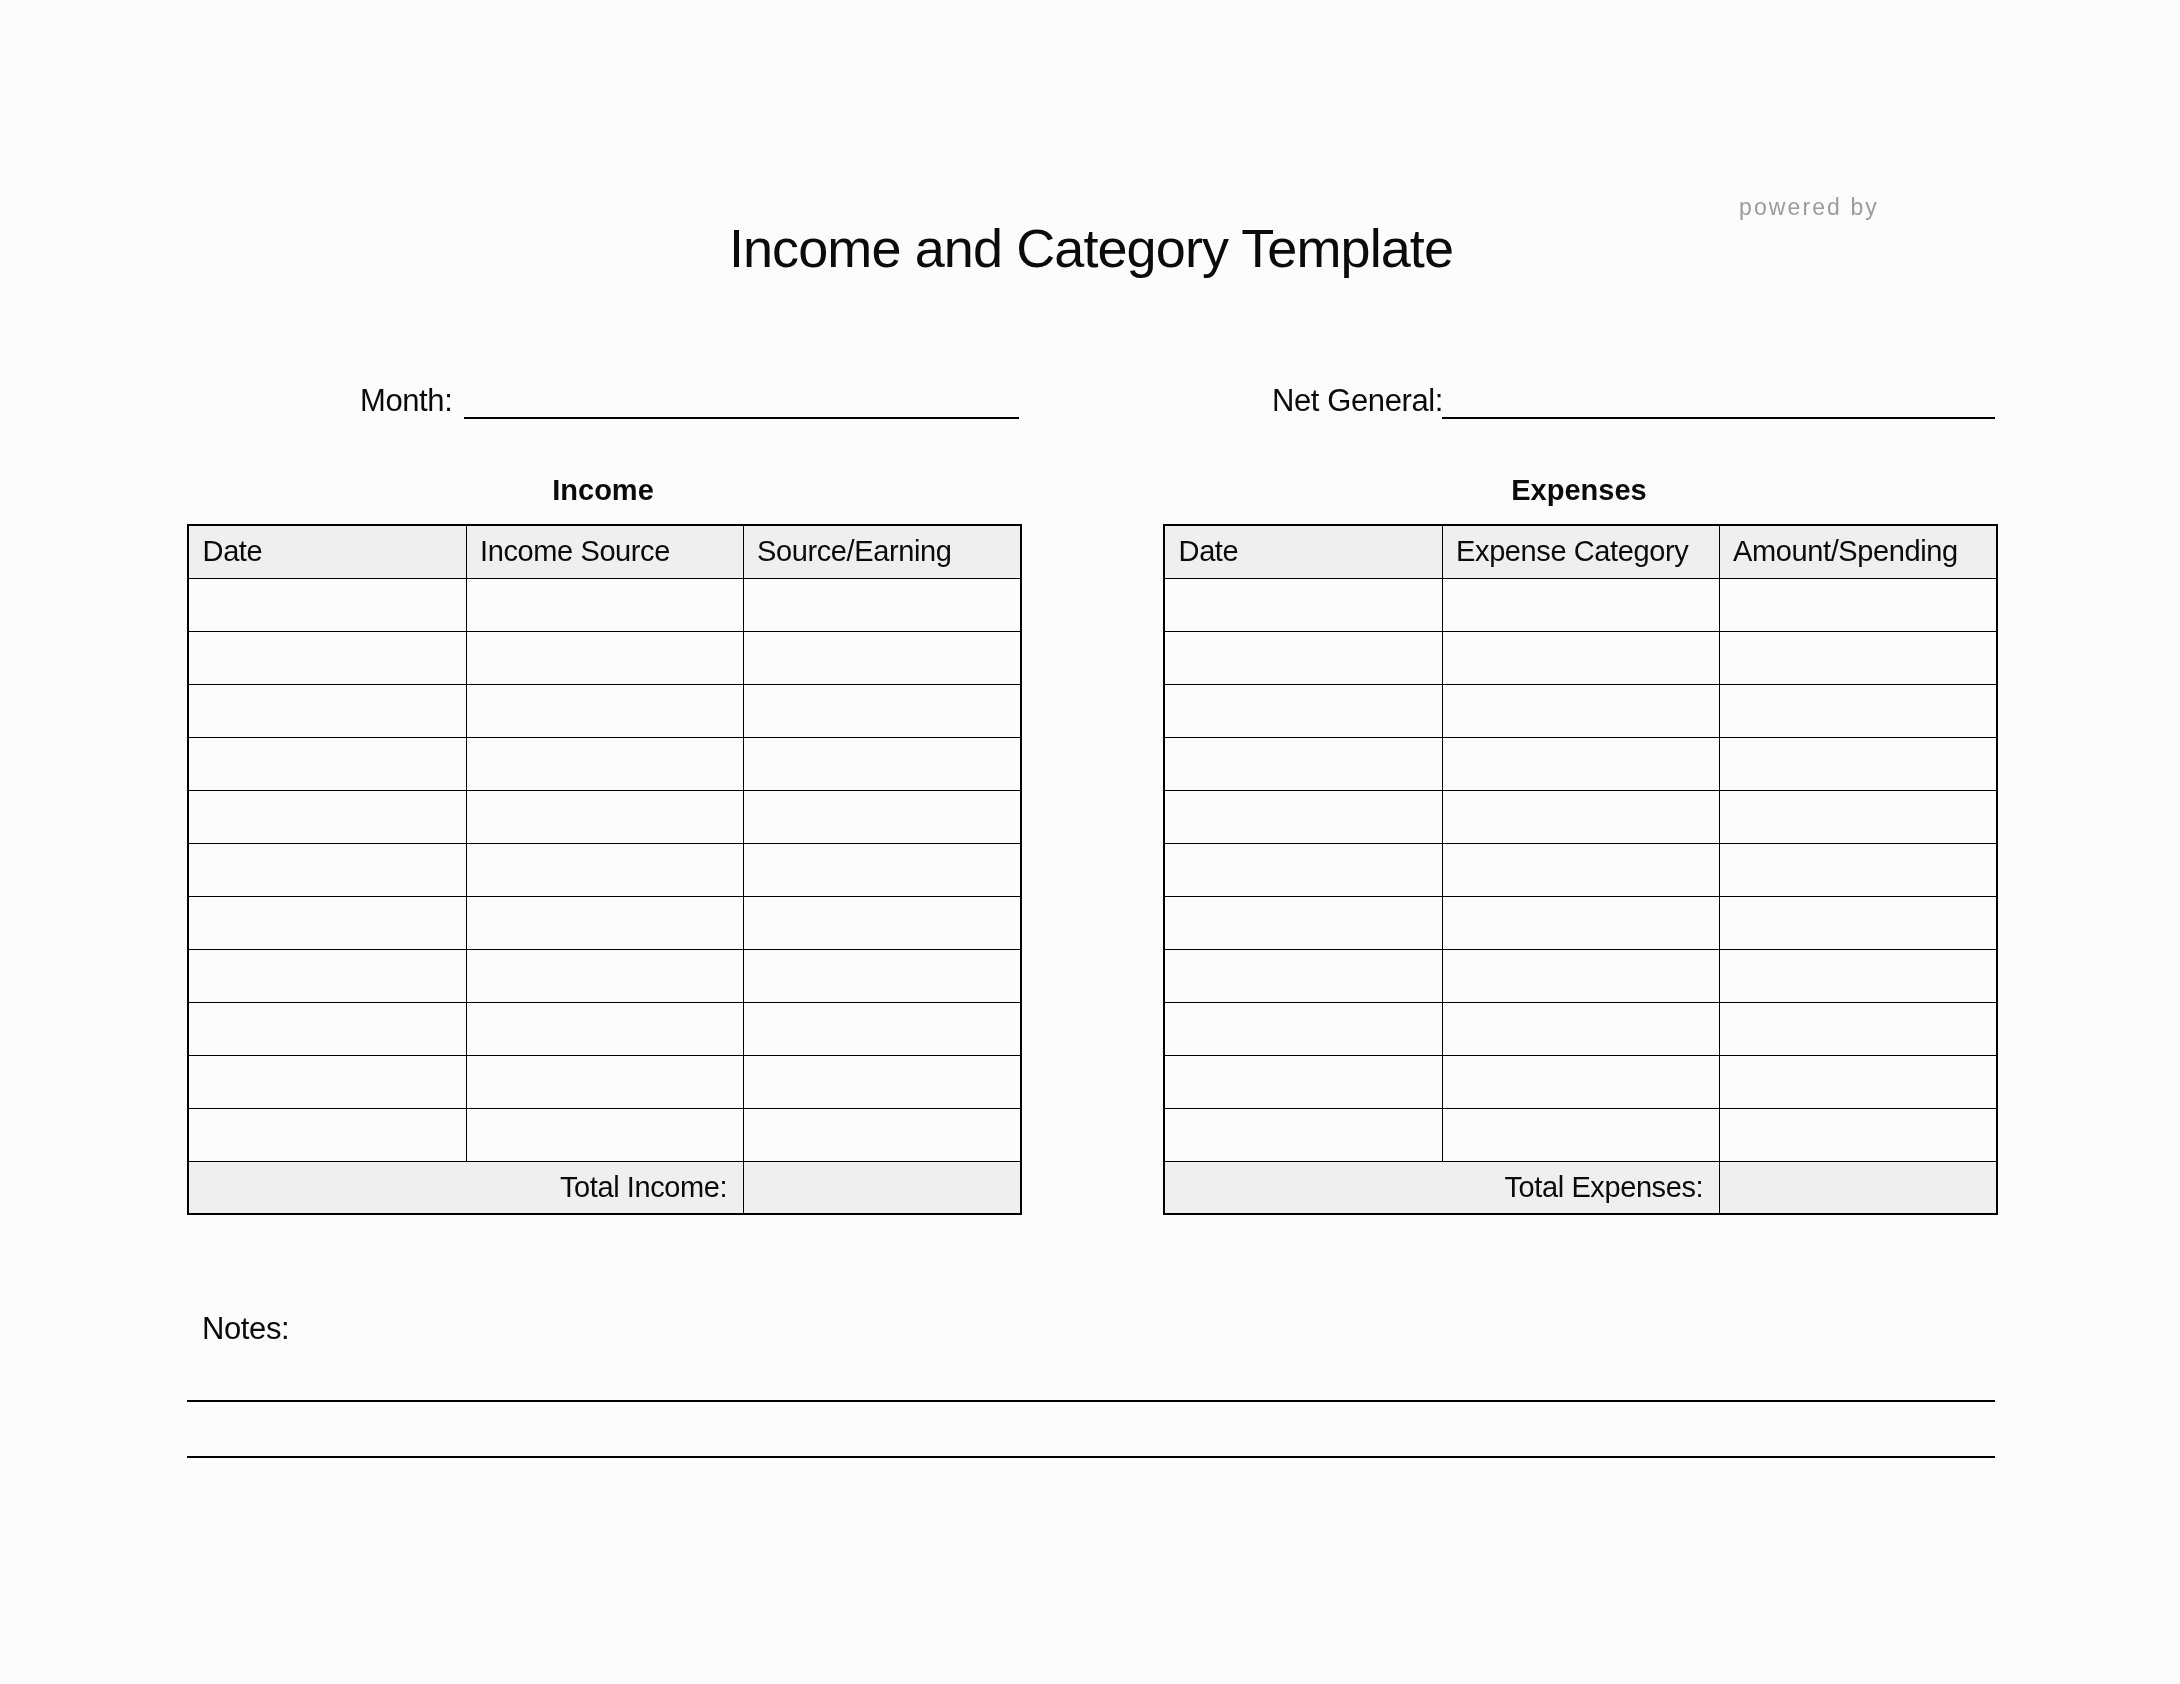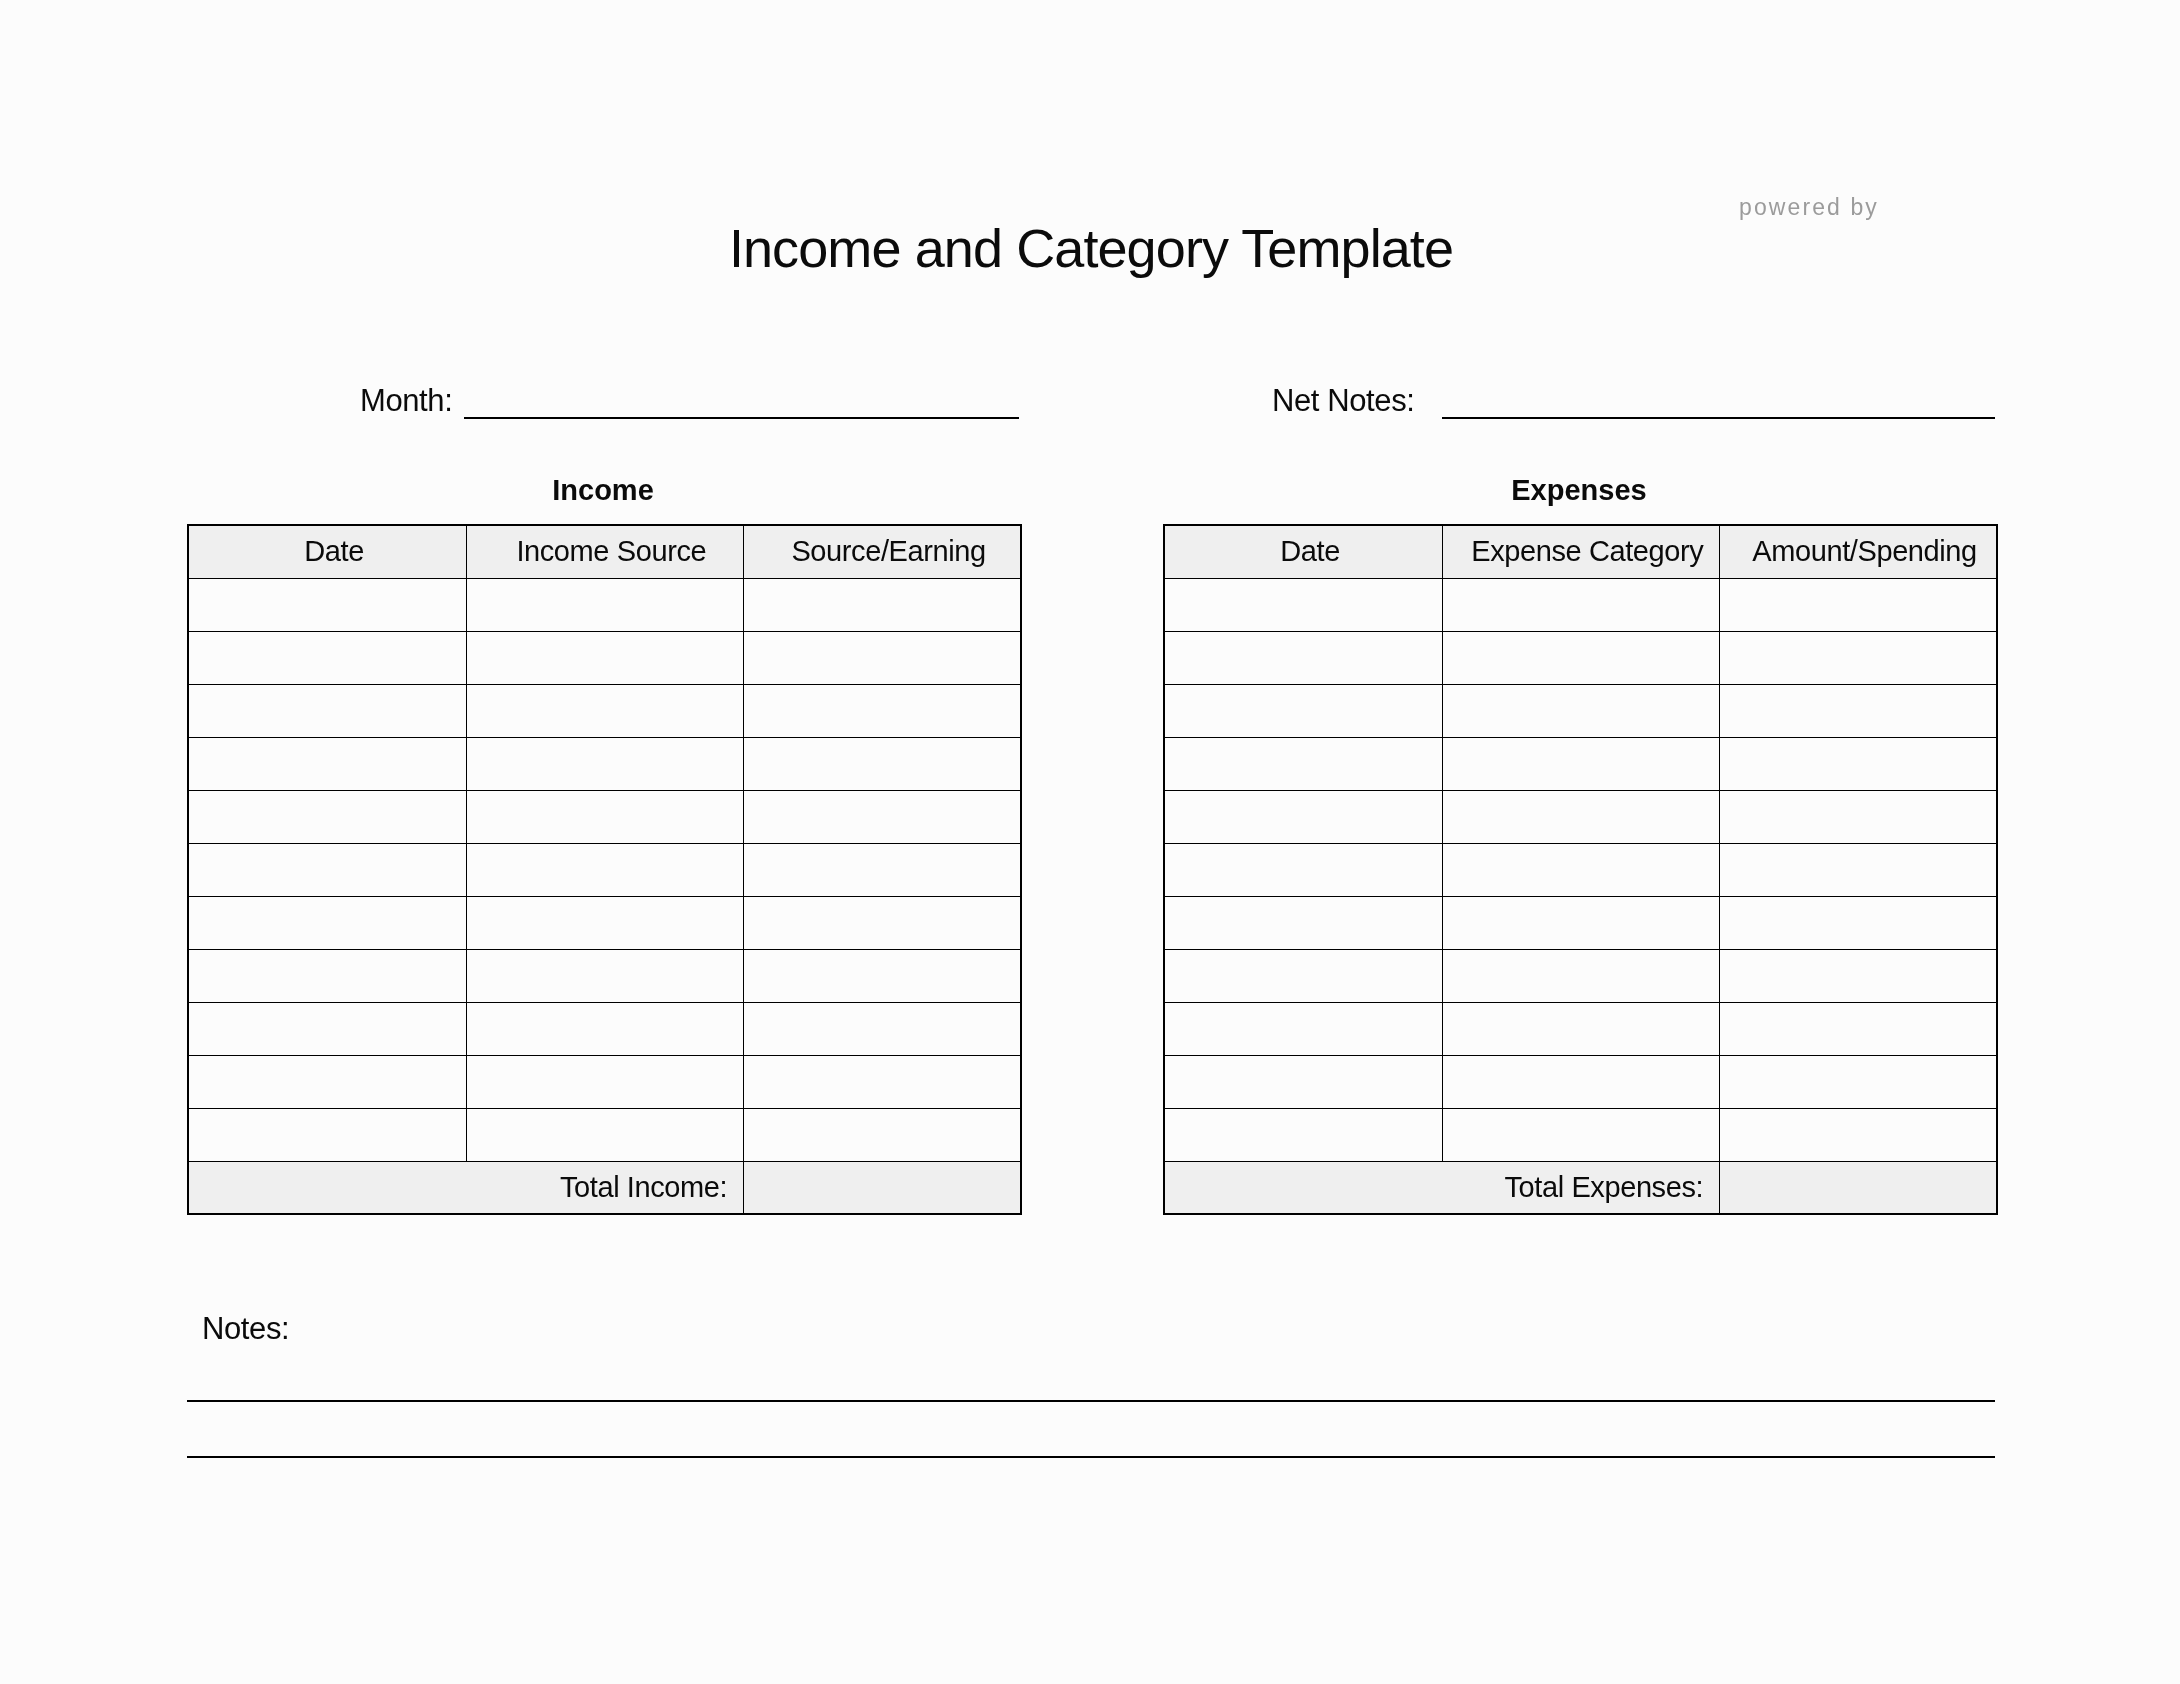--- a/index.html
+++ b/index.html
@@ -57,21 +57,21 @@
   .expenses-heading{left:1163px;}
 
   
   .sheet{top:524px;width:832px;border-collapse:collapse;table-layout:fixed;}
   .sheet-income{left:187px;}
   .sheet-expense{left:1163px;}
   .sheet,.sheet th,.sheet td{border:1.7px solid var(--border);}
   .sheet{border:2.6px solid var(--border);}
   .sheet th{
     background:var(--header-bg);height:53px;
-    font-weight:normal;font-size:29px;text-align:center;
+    font-weight:normal;font-size:29px;text-align:left;
     padding:0 0 0 13.6px;letter-spacing:-0.4px;white-space:nowrap;overflow:hidden;
   }
   .sheet td{height:53px;background:transparent;}
   .sheet .total-row td{background:var(--header-bg);}
   .sheet .total-label{
     text-align:right;font-size:29px;letter-spacing:-0.4px;
     padding:0 15.3px 0 0;white-space:nowrap;
   }
   .col-a{width:278px;} .col-b{width:277px;} .col-c{width:278px;}
 
@@ -86,21 +86,21 @@
 
 <div class="abs doc-title">Income and Category Template</div>
 
 <div class="abs logo">
   <div class="powered">powered by</div>
 </div>
 
 <div class="abs field-label month-label">Month:</div>
 <div class="abs fill-line month-line"></div>
 
-<div class="abs field-label net-label">Net Notes:</div>
+<div class="abs field-label net-label">Net General:</div>
 <div class="abs fill-line net-line"></div>
 
 <div class="abs section-heading income-heading">Income</div>
 <table class="abs sheet sheet-income">
   <colgroup>
       <col class="col-a">
       <col class="col-b">
       <col class="col-c">
     </colgroup>
   <thead>

